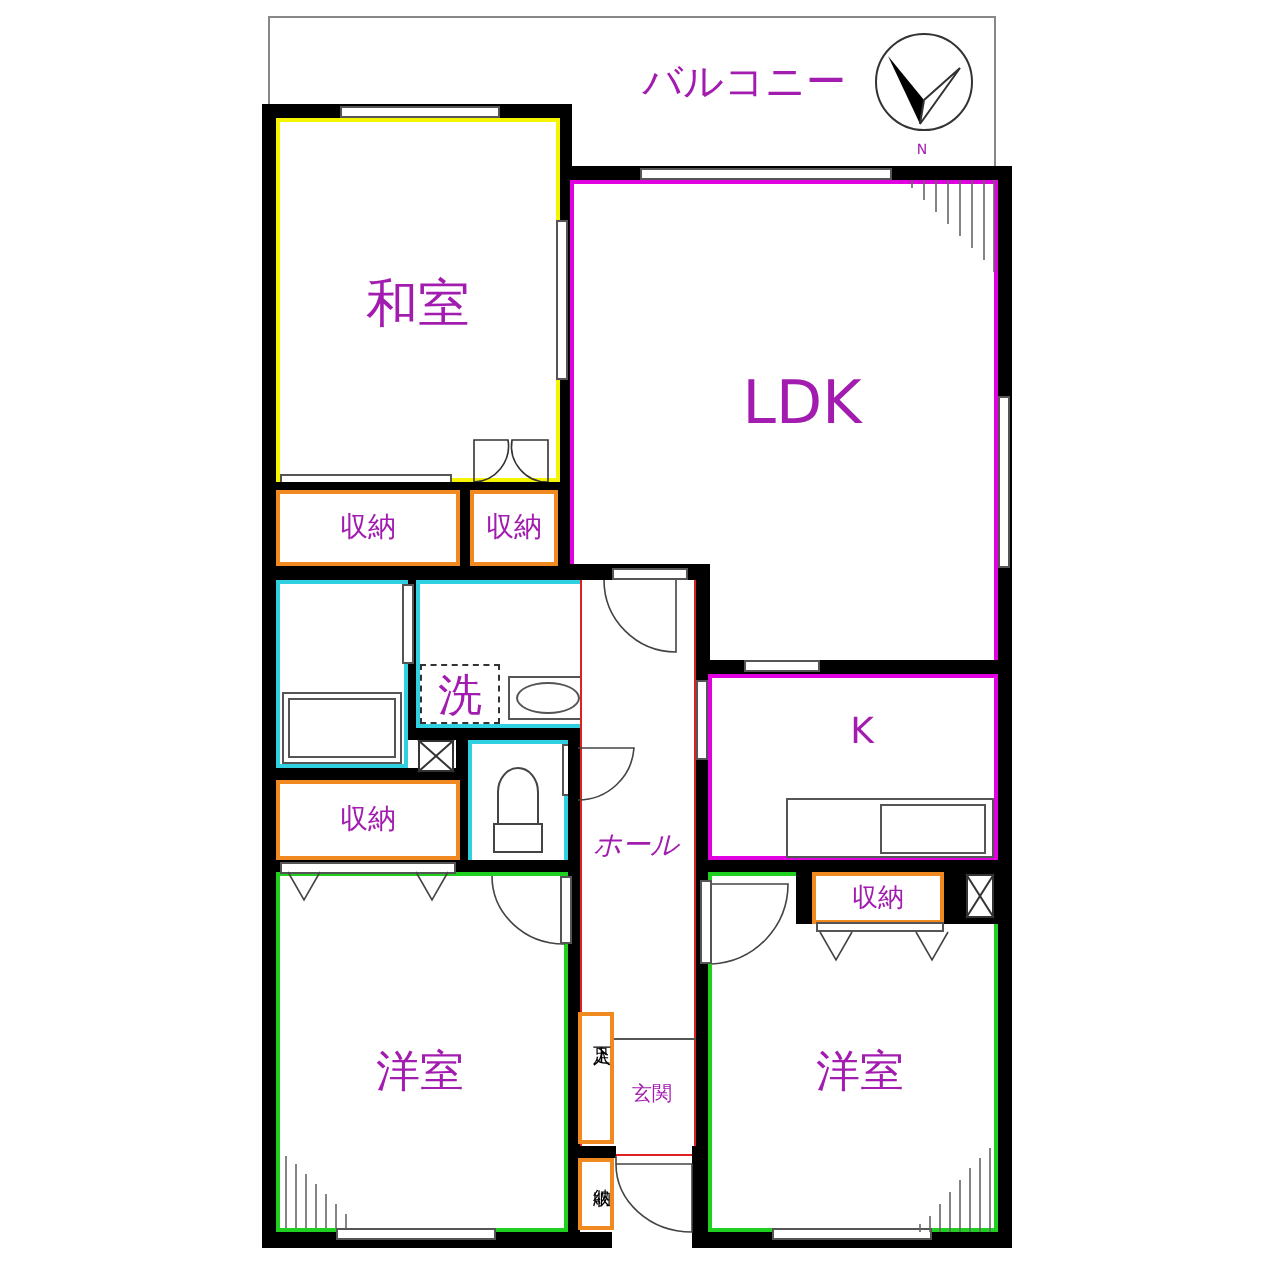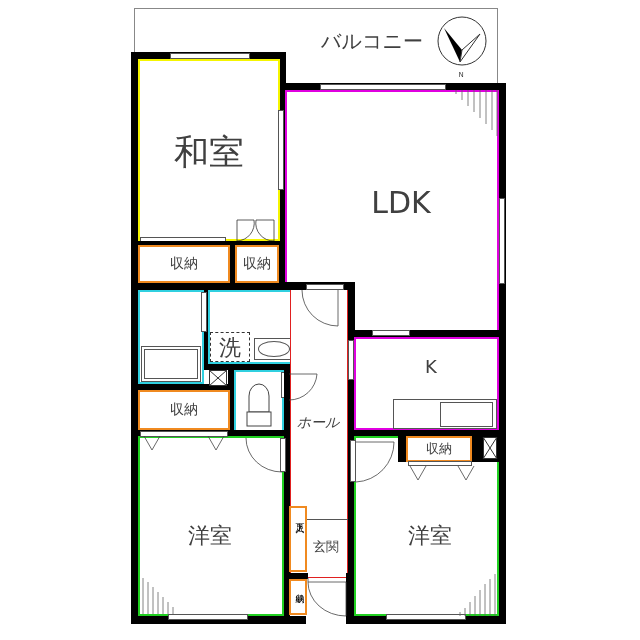--- a/index.html
+++ b/index.html
@@ -1,20 +1,20 @@
 <!DOCTYPE html>
 <html><head>
 <meta charset="utf-8">
 <style>
   html,body{margin:0;padding:0;background:#fff;}
   body{width:640px;height:640px;position:relative;overflow:hidden;font-family:"DejaVu Sans",sans-serif;}
   .abs{position:absolute;box-sizing:border-box;}
   .wall{position:absolute;background:#000;}
   .room{position:absolute;box-sizing:border-box;background:#fff;}
-  .lbl{position:absolute;color:#404040;white-space:nowrap;transform:translate(-50%,-50%);}
+  .lbl{position:absolute;color:#a21caf;white-space:nowrap;transform:translate(-50%,-50%);}
   .win{position:absolute;background:#fff;border:1px solid #555;box-sizing:border-box;}
   .sm{font-size:14px;}
   svg{position:absolute;overflow:visible;}
 </style>
 </head>
 <body>
 
 <div class="abs" style="left:134px;top:8px;width:364px;height:76px;border:1px solid #888;border-bottom:none;"></div>
 <div class="lbl" style="left:372px;top:41px;font-size:20px;">バルコニー</div>
 
@@ -28,21 +28,21 @@
 
 <div class="wall" style="left:131px;top:52px;width:153px;height:8px;"></div>
 <div class="wall" style="left:131px;top:52px;width:8px;height:572px;"></div>
 <div class="wall" style="left:278px;top:83px;width:228px;height:8px;"></div>
 <div class="wall" style="left:278px;top:52px;width:8px;height:288px;"></div>
 <div class="wall" style="left:498px;top:83px;width:8px;height:541px;"></div>
 <div class="wall" style="left:131px;top:616px;width:175px;height:8px;"></div>
 <div class="wall" style="left:346px;top:616px;width:160px;height:8px;"></div>
 
 <div class="room" style="left:138px;top:59px;width:142px;height:182px;border:2px solid #f5f500;"></div>
-<div class="lbl" style="left:209px;top:152px;font-size:35px;">和室</div>
+<div class="lbl" style="left:209px;top:152px;font-size:26px;">和室</div>
 <div class="win" style="left:170px;top:53px;width:80px;height:6px;"></div>
 <div class="win" style="left:278px;top:110px;width:6px;height:80px;"></div>
 <div class="win" style="left:140px;top:237px;width:86px;height:6px;"></div>
 <svg style="left:236px;top:216px;" width="40" height="26" viewBox="0 0 40 26">
   <path d="M1,25 L1,4 L18,4 A18,18 0 0 1 1,25" fill="none" stroke="#333" stroke-width="0.8"></path>
   <path d="M38,25 L38,4 L20,4 A18,18 0 0 0 38,25" fill="none" stroke="#333" stroke-width="0.8"></path>
 </svg>
 
 <div class="wall" style="left:131px;top:241px;width:155px;height:4px;"></div>
 <div class="room" style="left:138px;top:245px;width:92px;height:38px;border:2px solid #f08a20;"></div>
@@ -183,20 +183,20 @@
     <line x1="19" y1="22" x2="19" y2="42"></line>
       <line x1="14" y1="28" x2="14" y2="42"></line>
     <line x1="9" y1="34" x2="9" y2="42"></line>
       <line x1="4" y1="38" x2="4" y2="42"></line>
   </g>
 </svg>
 
 <div class="room" style="left:289px;top:506px;width:18px;height:66px;border:2px solid #f08a20;"></div>
 <div class="abs" style="left:291px;top:516px;width:14px;font-size:9px;line-height:10px;text-align:center;writing-mode:vertical-rl;">下足入</div>
 <div class="abs" style="left:307px;top:519px;width:41px;height:0;border-top:1px solid #555;"></div>
-<div class="lbl" style="left:326px;top:547px;font-size:13px;">玄関</div>
+<div class="lbl" style="left:326px;top:547px;font-size:10px;">玄関</div>
 <div class="wall" style="left:284px;top:573px;width:24px;height:6px;"></div>
 <div class="wall" style="left:346px;top:573px;width:8px;height:51px;"></div>
 <div class="room" style="left:289px;top:579px;width:18px;height:36px;border:2px solid #f08a20;"></div>
 <div class="abs" style="left:291px;top:587px;width:14px;font-size:9px;line-height:10px;text-align:center;writing-mode:vertical-rl;">収納</div>
 <svg style="left:307px;top:578px;" width="42" height="44" viewBox="0 0 42 44">
   <path d="M1,0 L1,4 L39,4 L39,38 A38,34 0 0 1 1,4" fill="none" stroke="#444" stroke-width="0.8"></path>
 </svg>
 
 </body></html>

